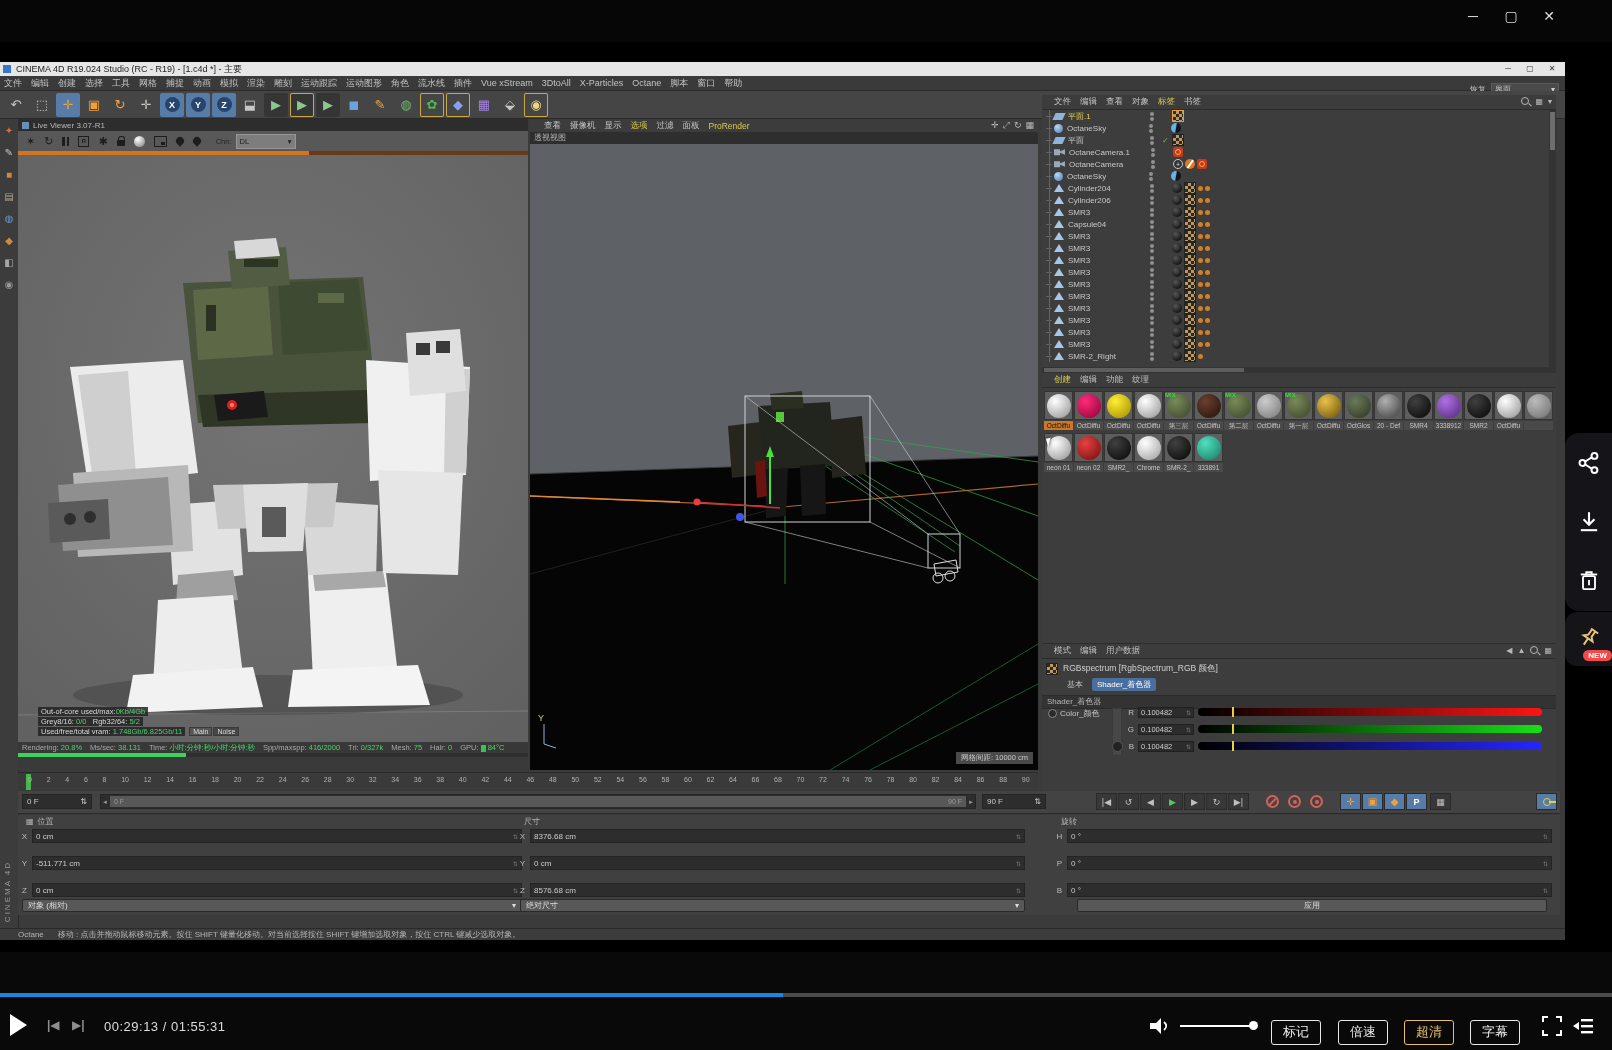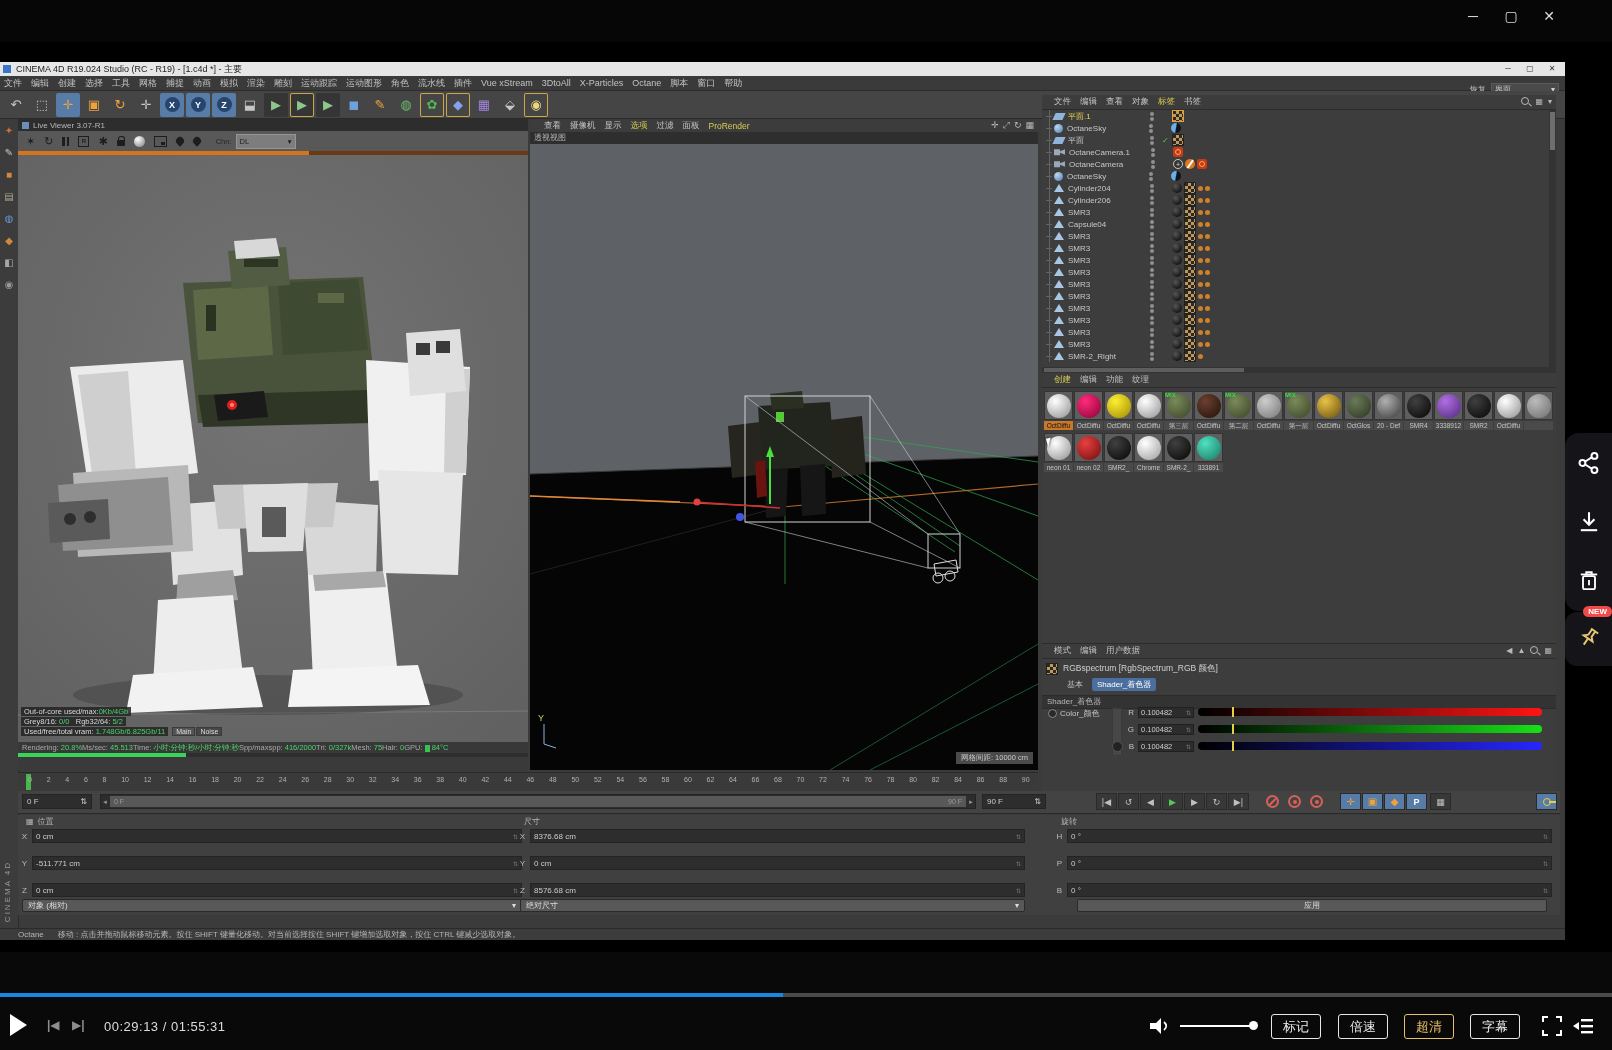--- a/index.html
+++ b/index.html
@@ -46,26 +46,26 @@
   .balli{width:11px;height:11px;border-radius:50%;background:radial-gradient(circle at 35% 30%,#fff,#777);}
   .pipi{width:11px;height:9px;border:1.3px solid #1d1d1d;position:relative;}
   .pipi::after{content:'';position:absolute;right:1px;bottom:1px;width:4px;height:3px;background:#1d1d1d;}
   .pind{width:8px;height:8px;background:#1d1d1d;border-radius:50% 50% 50% 0;transform:rotate(-45deg);}
   .chn{display:flex;align-items:center;gap:4px;margin-left:6px;}
   .chn .lbl{font-size:7.5px;color:#262626;}
   .chnbox{width:52px;height:13px;background:#7d7d7d;border:1px solid #969696;font-size:7.5px;color:#1d1d1d;display:flex;justify-content:space-between;align-items:center;padding:0 3px;}
   .lv-progress{height:4px;background:#6b3a14;position:relative;}
   .lv-progress .seg{position:absolute;left:0;top:0;height:4px;background:#d4741c;}
   .lv-render{position:relative;width:510px;height:587px;background:#6c6c6c;overflow:hidden;}
-  .lv-stats{position:absolute;left:3px;bottom:6px;font-size:7.5px;color:#d8d8d8;}
+  .lv-stats{position:absolute;left:20px;bottom:6px;font-size:7.5px;color:#d8d8d8;}
   .chip{background:rgba(35,35,35,0.85);display:inline-block;padding:0 3px;margin-top:1px;white-space:nowrap;}
   .gval{color:#4ad46a;}
   .stat-tabs{display:inline-flex;gap:1px;margin-left:4px;vertical-align:bottom;}
   .stat-tab{background:#555;border:1px solid #3a3a3a;font-size:7px;padding:0 3px;color:#ddd;}
-  .lv-renderline{height:11px;background:#383838;display:flex;align-items:center;padding-left:4px;font-size:7.5px;white-space:nowrap;overflow:hidden;}
+  .lv-renderline{height:11px;background:#383838;display:flex;align-items:center;gap:8px;padding-left:4px;font-size:7.5px;white-space:nowrap;overflow:hidden;}
   .lv-renderline .lab{color:#a8a8a8;}
   .gpu-block{display:inline-block;width:5px;height:7px;background:#39c24f;margin-right:2px;vertical-align:middle;}
   .lv-greenbar{height:4px;background:#2e2e2e;position:relative;}
   .lv-greenbar .seg{position:absolute;left:0;top:0;height:4px;background:#39d45a;}
   
   .vp{left:530px;top:57px;width:508px;height:651px;background:#2e2e2e;}
   .vp-menu{height:13px;background:#3c3c3c;display:flex;align-items:center;padding-left:14px;position:relative;}
   .vp-menu .mi{font-size:8.5px;}
   .vp-icons{position:absolute;right:4px;top:0;display:flex;gap:4px;color:#b8b8b8;font-size:9px;line-height:13px;}
   .vp-label{height:12px;background:#2e2e2e;font-size:8px;color:#b0b0b0;padding-left:4px;line-height:12px;}
@@ -165,33 +165,33 @@
   .cfld{flex:1;height:12px;background:#2d2d2d;border:1px solid #242424;font-size:8px;color:#ccc;display:flex;justify-content:space-between;align-items:center;padding:0 3px;}
   .cfld .spin{color:#777;font-size:6px;}
   .cdrop{position:absolute;height:13px;background:#585858;border:1px solid #2a2a2a;border-radius:2px;font-size:8px;color:#ddd;display:flex;justify-content:space-between;align-items:center;padding:0 5px;box-sizing:border-box;}
   .capply{position:absolute;height:13px;background:#585858;border:1px solid #2a2a2a;border-radius:2px;font-size:8px;color:#ddd;display:flex;justify-content:center;align-items:center;box-sizing:border-box;text-align:right;}
   
   .statusbar{left:0;top:866px;width:1565px;height:12px;background:#3c3c3c;border-top:1px solid #2a2a2a;font-size:8px;color:#b4b4b4;display:flex;align-items:center;gap:14px;padding-left:18px;box-sizing:border-box;}
   
   .sidepanel{left:1565px;width:47px;background:rgba(22,22,26,0.95);border-radius:14px 0 0 14px;display:flex;flex-direction:column;align-items:center;justify-content:space-around;}
   .side1{top:433px;height:178px;}
   .side2{top:612px;height:54px;border-radius:12px 0 0 12px;position:absolute;}
-  .newbadge{position:absolute;background:#f24a4a;color:#fff;font-size:8px;font-weight:bold;border-radius:7px;padding:1px 5px;}
+  .newbadge{position:absolute;background:#f24a4a;color:#fff;font-size:8px;font-weight:bold;border-radius:7px;padding:1px 5px;margin-top:44px;}
   .watermark{left:1448px;top:841px;width:120px;text-align:center;}
   .wm-logo{font-size:32px;font-weight:900;color:rgba(205,205,205,0.9);text-shadow:1px 1px 0 #4a4a4a,-1px -1px 0 #efefef;letter-spacing:2px;line-height:40px;}
   .wm-room{display:inline-block;background:rgba(150,150,150,0.55);color:#f2f2f2;font-size:12px;padding:0 9px;border-radius:3px;line-height:17px;margin-top:1px;}
   .wm-num{font-size:20px;font-weight:bold;color:#3f3f3f;text-shadow:0 0 3px #fff,1px 1px 0 #fff,-1px -1px 0 #fff;line-height:24px;}
   
   .bbar{left:0;top:952px;width:1612px;height:98px;background:#090909;}
   .prog{position:absolute;left:0;top:41px;width:1612px;height:4px;background:#4a4a4a;}
   .prog .fill{position:absolute;left:0;top:0;height:4px;}
   .playtri{position:absolute;left:10px;top:62px;width:0;height:0;border-left:17px solid #fff;border-top:11px solid transparent;border-bottom:11px solid transparent;}
   .skip{position:absolute;top:66px;color:#8e8e8e;font-size:12px;font-weight:bold;}
   .btime{position:absolute;left:104px;top:67px;color:#dcdcdc;font-size:13px;letter-spacing:0.5px;}
-  .vbtn{position:absolute;top:62px;width:48px;height:23px;border:1.5px solid #e8e8e8;border-radius:3px;color:#eee;font-size:13px;text-align:center;line-height:23px;}
+  .vbtn{position:absolute;top:68px;width:48px;height:23px;border:1.5px solid #e8e8e8;border-radius:3px;color:#eee;font-size:13px;text-align:center;line-height:23px;font-family:Liberation Mono, monospace;}
   .vbtn-gold{border-color:#e9c06a;color:#e9c06a;}
   .volline{position:absolute;left:1180px;top:73px;width:72px;height:2px;background:#fff;}
   .voldot{position:absolute;left:1249px;top:69px;width:9px;height:9px;border-radius:50%;background:#fff;}
 </style>
 </head>
 <body>
 
 <div id="root">
 
   <div class="abs vtitle">
@@ -377,21 +377,21 @@
           <div class="chip"><span>Out-of-core used/max:</span><span class="gval">0Kb/4Gb</span></div><br>
           <div class="chip"><span>Grey8/16:</span> <span class="gval">0/0</span>&nbsp;&nbsp;&nbsp;<span>Rgb32/64:</span> <span class="gval">5/2</span></div><br>
           <div class="chip"><span>Used/free/total vram:</span> <span class="gval">1.748Gb/6.825Gb/11</span></div><span class="stat-tabs" id="lv-tabs">
               <span class="stat-tab">Main</span>
               <span class="stat-tab" style="background: rgb(70, 70, 70);">Noise</span>
             </span>
         </div>
       </div>
       <div class="lv-renderline" id="lv-renderline">
           <span><span class="lab">Rendering: </span><span class="gval">20.8%</span></span>
-          <span><span class="lab">Ms/sec: </span><span class="gval">45.513</span></span>
+          <span><span class="lab">Ms/sec: </span><span class="gval">38.131</span></span>
           <span><span class="lab">Time: </span><span class="gval">小时:分钟:秒/小时:分钟:秒</span></span>
           <span><span class="lab">Spp/maxspp: </span><span class="gval">416/2000</span></span>
           <span><span class="lab">Tri: </span><span class="gval">0/327k</span></span>
           <span><span class="lab">Mesh: </span><span class="gval">75</span></span>
           <span><span class="lab">Hair: </span><span class="gval">0</span></span>
           <span><span class="lab">GPU: </span><span class="gpu-block"></span><span class="gval">84°C</span></span>
         </div>
       <div class="lv-greenbar">
           <span class="seg" id="lv-green" style="width: 33%;"></span>
         </div>

